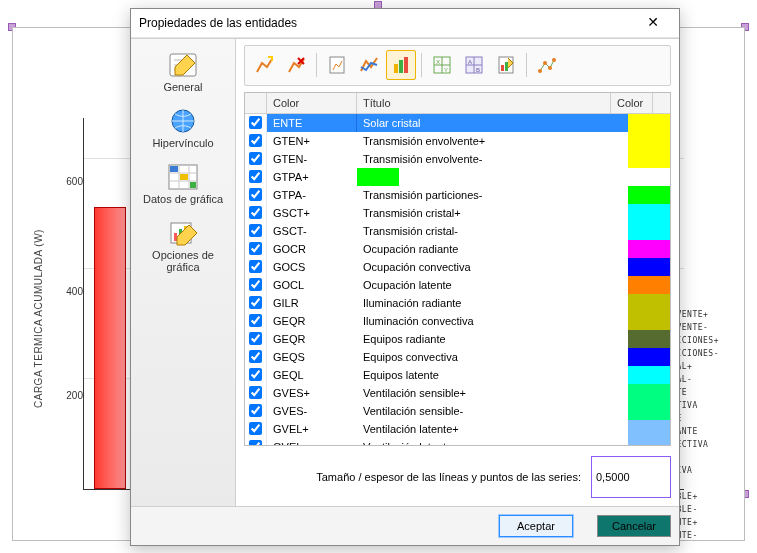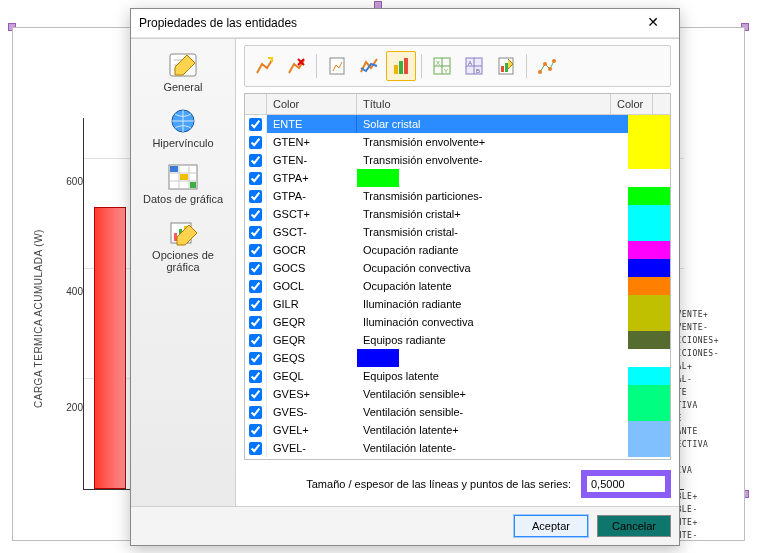--- a/index.html
+++ b/index.html
@@ -47,22 +47,22 @@
   .td.name { width:90px; }
   .td.title { flex:1; }
   .td.col { width:42px; padding:0; }
   .swatch { width:100%; height:100%; }
   .trow.sel .td.name, .trow.sel .td.title { background:#2a8cff; color:#fff; }
   .trow.sel .td.name { border-right:1px solid #1a6fe0; }
   input[type=checkbox]{ width:13px; height:13px; margin:0; }
 
   
   .series-row { display:flex; align-items:center; justify-content:flex-end; gap:10px; margin-top:10px; font-size:11px; }
-  .series-row input { width:70px; font-size:11px; padding:2px 4px; border:6px solid #8b5cf6; }
-  .buttons { border-top:1px solid #d0d0d0; background:#f4f4f4; padding:8px; display:flex; justify-content:flex-end; gap:9px; }
+  .series-row input { width:70px; font-size:11px; padding:14px 4px; border:1px solid #8b5cf6; }
+  .buttons { border-top:1px solid #d0d0d0; background:#f4f4f4; padding:8px; display:flex; justify-content:flex-end; gap:24px; }
   .btn { min-width:74px; height:22px; font-size:11px; border:1px solid #888; background:#0f766e; cursor:pointer; }
   .btn.primary { border:1px solid #2a8cff; background:#eaf2fc; outline:1px solid #9ec8ff; }
   
   .tbody::-webkit-scrollbar { width:17px; }
   .tbody::-webkit-scrollbar-track { background:#f0f0f0; }
   .tbody::-webkit-scrollbar-thumb { background:#c8c8c8; border:1px solid #a8a8a8; }
 </style>
 </head>
 <body>
 <div class="canvas">
@@ -70,21 +70,21 @@
   <div class="bg-handle" style="left:8px; top:23px;"></div>
   <div class="bg-handle" style="left:374px; top:1px;"></div>
   <div class="bg-handle" style="right:8px; top:23px;"></div>
   <div class="bg-handle" style="right:8px; bottom:55px;"></div>
 
   <div class="bg-frame">
     <div class="bg-axis-label">CARGA TERMICA ACUMULADA (W)</div>
     <div class="bg-ylabels">
       <div style="top:88px;">600</div>
       <div style="top:198px;">400</div>
-      <div style="top:314px;">200</div>
+      <div style="top:302px;">200</div>
     </div>
     <div class="bg-plot">
       <div class="bg-grid" style="bottom:110px;"></div>
       <div class="bg-grid" style="bottom:220px;"></div>
       <div class="bg-grid" style="bottom:330px;"></div>
       <div class="bg-bar red"></div>
       <div class="bg-bar yellow"></div>
     </div>
     <div class="bg-legend" id="bg-legend">
         <div>WOLVENTE+</div>
@@ -345,20 +345,21 @@
                 <div class="td title">Equipos radiante</div>
                 <div class="td col">
                   <div class="swatch" style="background:#556b2f"></div>
                 </div>
               </div>
               <div class="trow">
                 <div class="td chk">
                   <input type="checkbox" checked="" style="">
                 </div>
                 <div class="td name">GEQS</div>
+                <div class="td title">Equipos convectiva</div>
                 <div class="td col">
                   <div class="swatch" style="background:#0000ff"></div>
                 </div>
               </div>
               <div class="trow">
                 <div class="td chk">
                   <input type="checkbox" checked="" style="">
                 </div>
                 <div class="td name">GEQL</div>
                 <div class="td title">Equipos latente</div>

